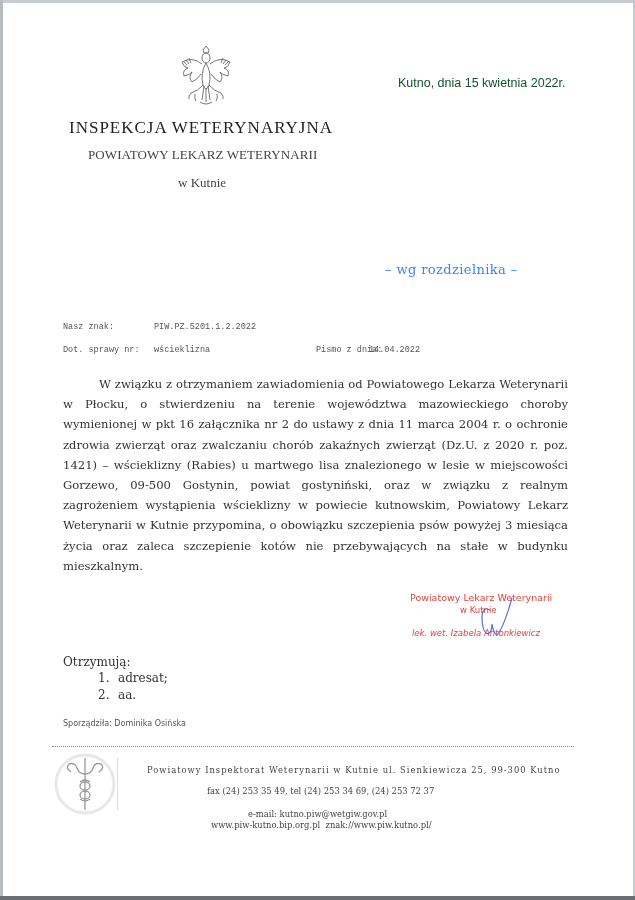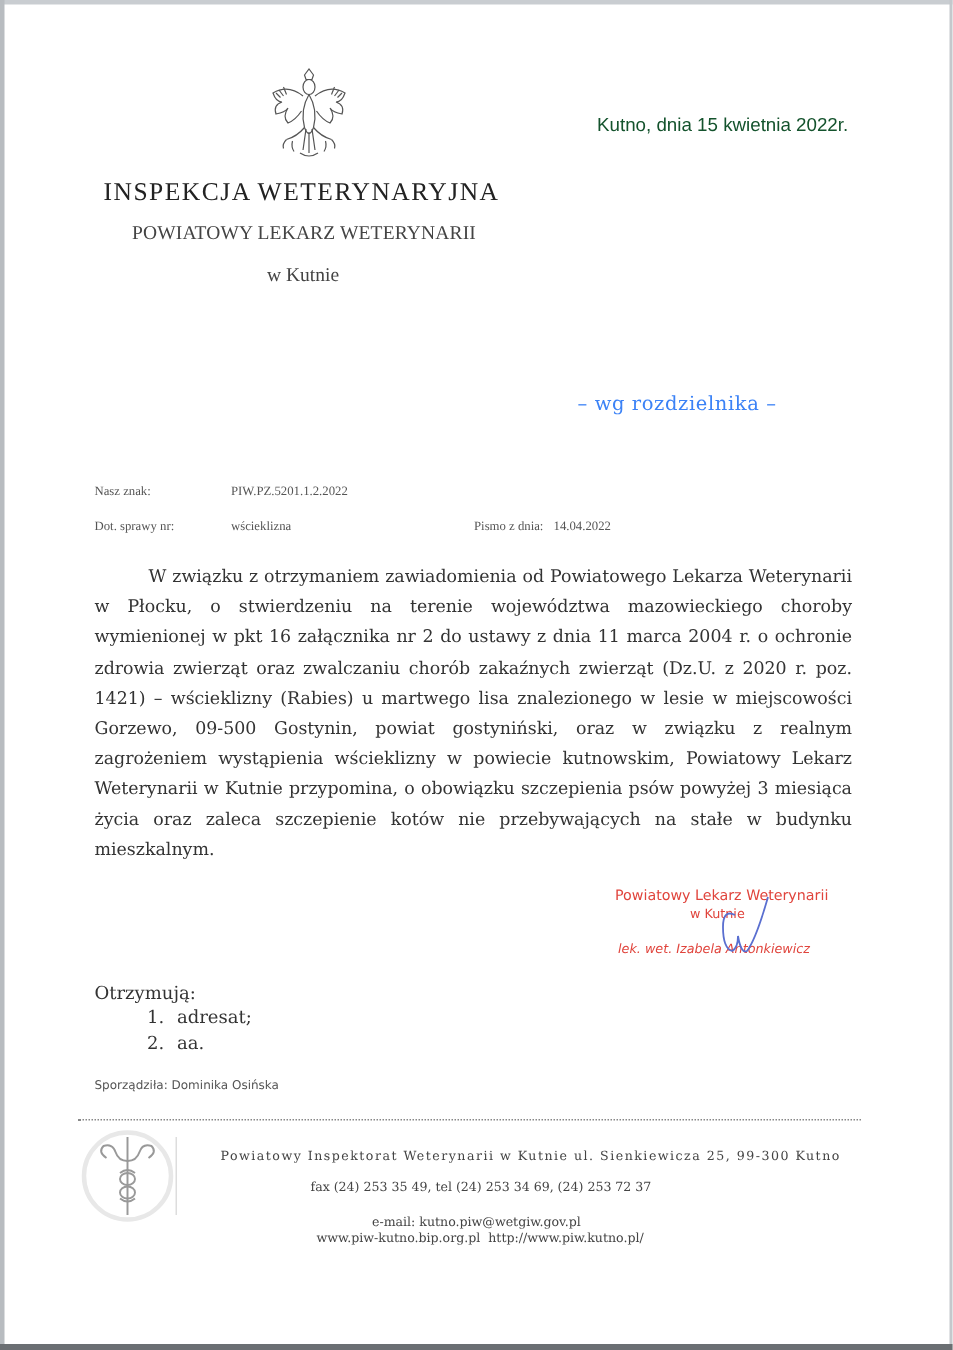--- a/index.html
+++ b/index.html
@@ -19,21 +19,21 @@
     .eagle { position: absolute; left: 176px; top: 42px; width: 60px; height: 72px; }
 
     .date { left: 398px; top: 63px; font-size: 12.5px; color: #14532d; font-family: Liberation Sans, sans-serif; margin-top: 13px; }
 
     .org-title { left: 69px; top: 118px; font-size: 17px; letter-spacing: 1px; color: #222; font-family: Liberation Serif, serif; }
     .org-sub { left: 88px; top: 147px; font-size: 13px; color: #444; font-family: "Liberation Serif", serif; letter-spacing: 0.1px; }
     .org-city { left: 178px; top: 175px; font-size: 13px; color: #444; font-family: "Liberation Serif", serif; }
 
     .recipient { left: 385px; top: 262px; font-size: 13px; color: #3b82f6; font-family: "DejaVu Serif", serif; letter-spacing: 0.4px; }
 
-    .meta { font-size: 8.5px; color: #555; font-family: Liberation Serif, serif; }
+    .meta { font-size: 8.5px; color: #555; font-family: Liberation Mono, monospace; }
     .meta-l1 { left: 63px; top: 322px; }
     .meta-v1 { left: 154px; top: 322px; }
     .meta-l2 { left: 63px; top: 345px; }
     .meta-v2 { left: 154px; top: 345px; }
     .meta-l3 { left: 316px; top: 345px; text-align: center; }
     .meta-v3 { left: 369px; top: 345px; }
 
     .body-text {
       position: absolute; left: 63px; top: 374px; width: 505px;
       font-size: 11.6px; line-height: 20.2px; color: #333;
@@ -148,14 +148,14 @@
   </g>
 </svg>
 <div class="vsep"></div>
 
 <div class="abs foot foot-addr">Powiatowy Inspektorat Weterynarii w Kutnie ul. Sienkiewicza 25, 99-300 Kutno</div>
 <div class="abs foot foot-tel">fax (24) 253 35 49, tel (24) 253 34 69, (24) 253 72 37</div>
 <div class="abs foot foot-mail">
   <span>e-mail: </span><a class="lnk">kutno.piw@wetgiw.gov.pl</a>
 </div>
 <div class="abs foot foot-www">
-  <a class="lnk">www.piw-kutno.bip.org.pl</a>&nbsp;&nbsp;<a class="lnk">http://www.piw.kutno.pl/</a>
+  <a class="lnk">www.piw-kutno.bip.org.pl</a>&nbsp;&nbsp;<a class="lnk">znak://www.piw.kutno.pl/</a>
 </div>
 
 </body></html>

